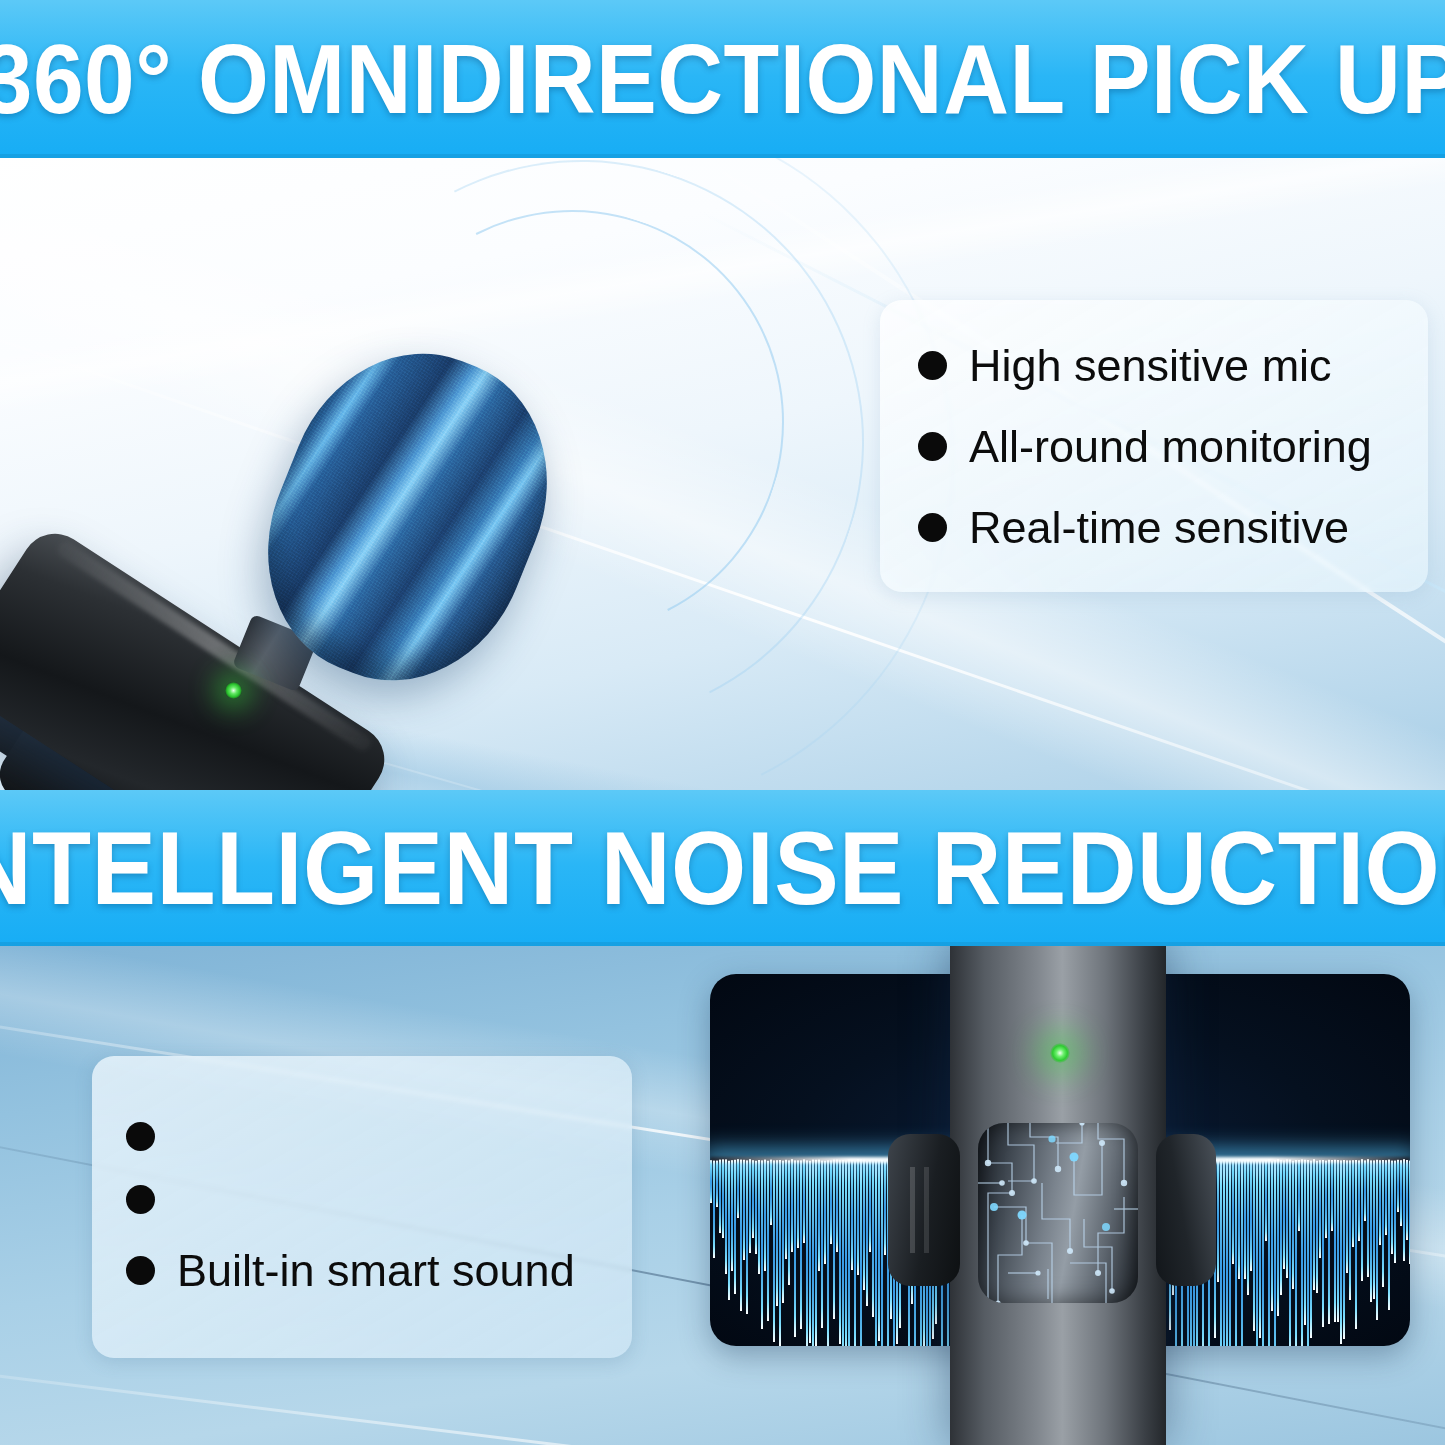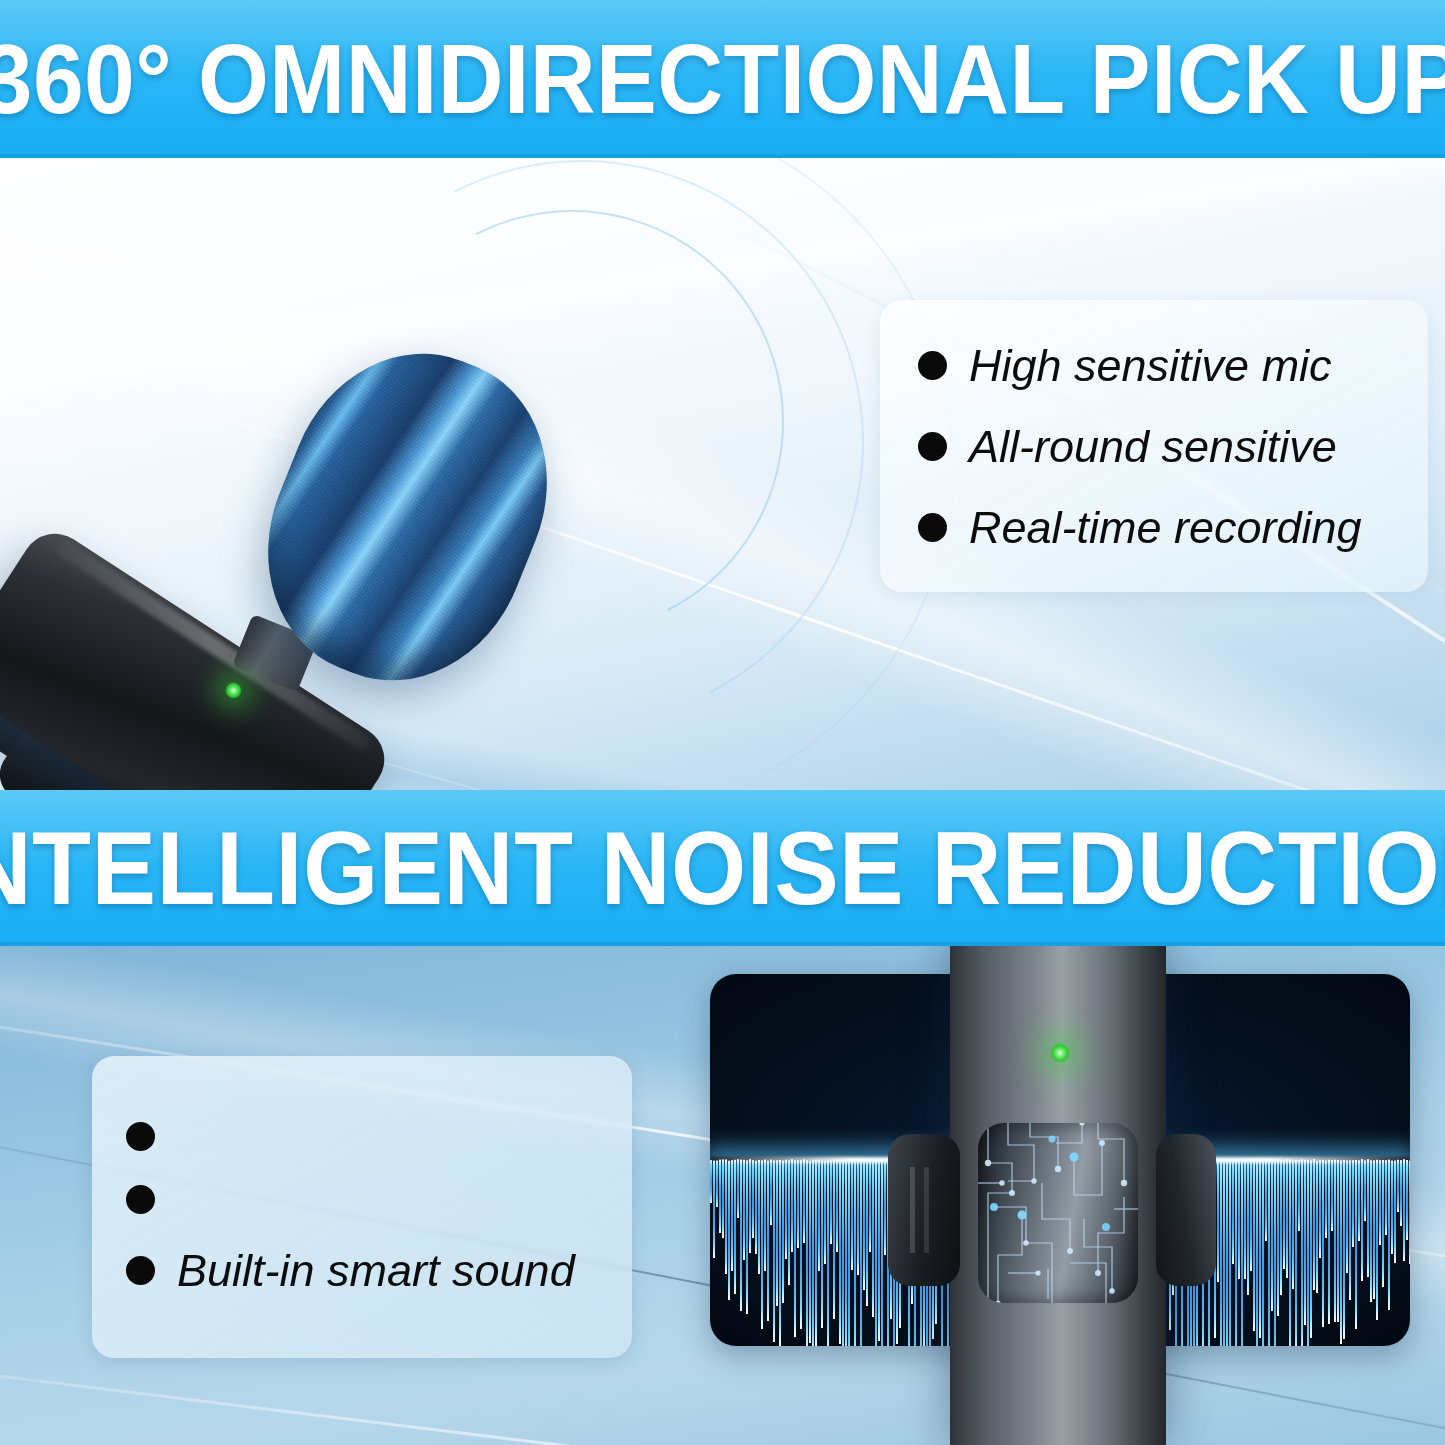--- a/index.html
+++ b/index.html
@@ -220,21 +220,21 @@
   }
   #mic-vert-clipR{
     position:absolute;left:206px;top:196px;width:60px;height:152px;
     border-radius:22px;
     background:linear-gradient(260deg,#4a5159,#20252a 55%,#12161a);
     z-index:11;
   }
 
   
   .feature-panel{
-    position:absolute;border-radius:22px;z-index:30;font-style:italic;
+    position:absolute;border-radius:22px;z-index:30;
   }
   #panel-top{
     left:880px;top:300px;width:548px;height:292px;
     background:linear-gradient(150deg,rgba(255,255,255,.74),rgba(232,246,253,.66));
     backdrop-filter:blur(2px);
     box-shadow:0 4px 18px rgba(120,160,195,.18);
   }
   #panel-bottom{
     left:92px;top:1056px;width:540px;height:302px;
     background:linear-gradient(150deg,rgba(236,246,252,.80),rgba(210,232,246,.70));
@@ -829,25 +829,25 @@
   </div>
 
   <div class="feature-panel" id="panel-top">
     <ul class="feature-list">
       <li class="feature-item">
         <span class="bullet"></span>
         <span class="feature-label">High sensitive mic</span>
       </li>
       <li class="feature-item">
         <span class="bullet"></span>
-        <span class="feature-label">All-round sensitive</span>
+        <span class="feature-label">All-round monitoring</span>
       </li>
       <li class="feature-item">
         <span class="bullet"></span>
-        <span class="feature-label">Real-time recording</span>
+        <span class="feature-label">Real-time sensitive</span>
       </li>
     </ul>
   </div>
 
   <div class="feature-panel" id="panel-bottom">
     <ul class="feature-list">
       <li class="feature-item">
         <span class="bullet"></span>
       </li>
       <li class="feature-item">

